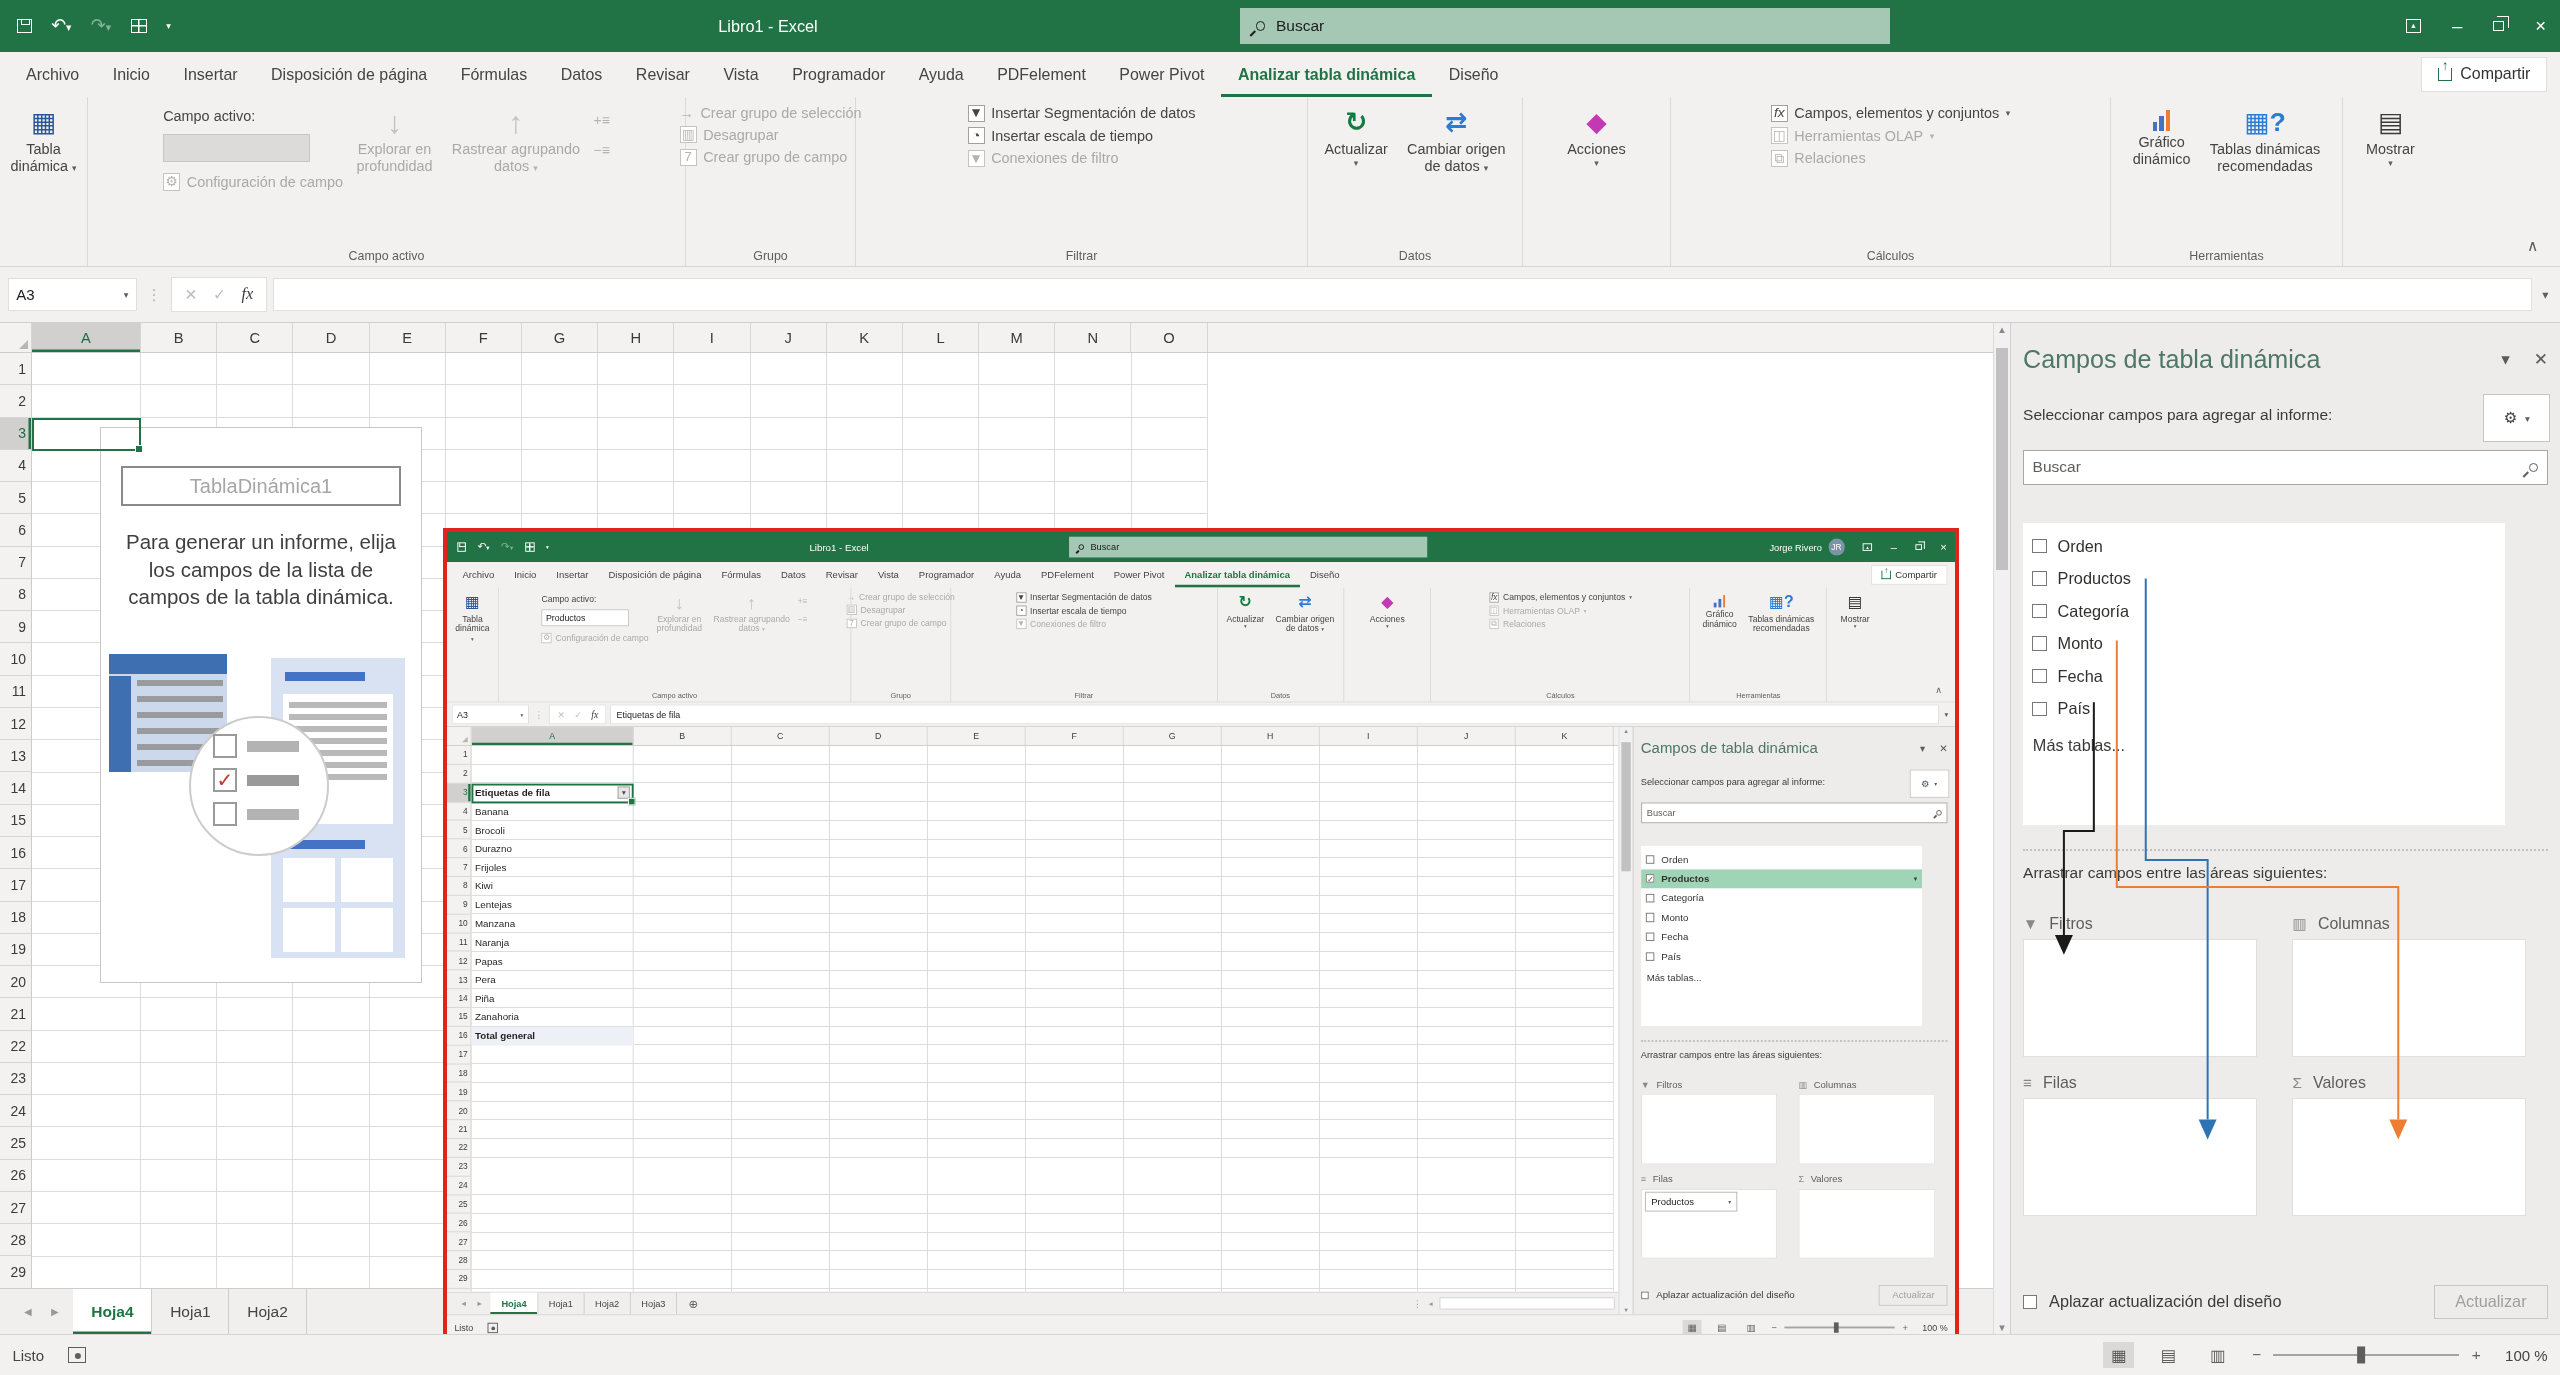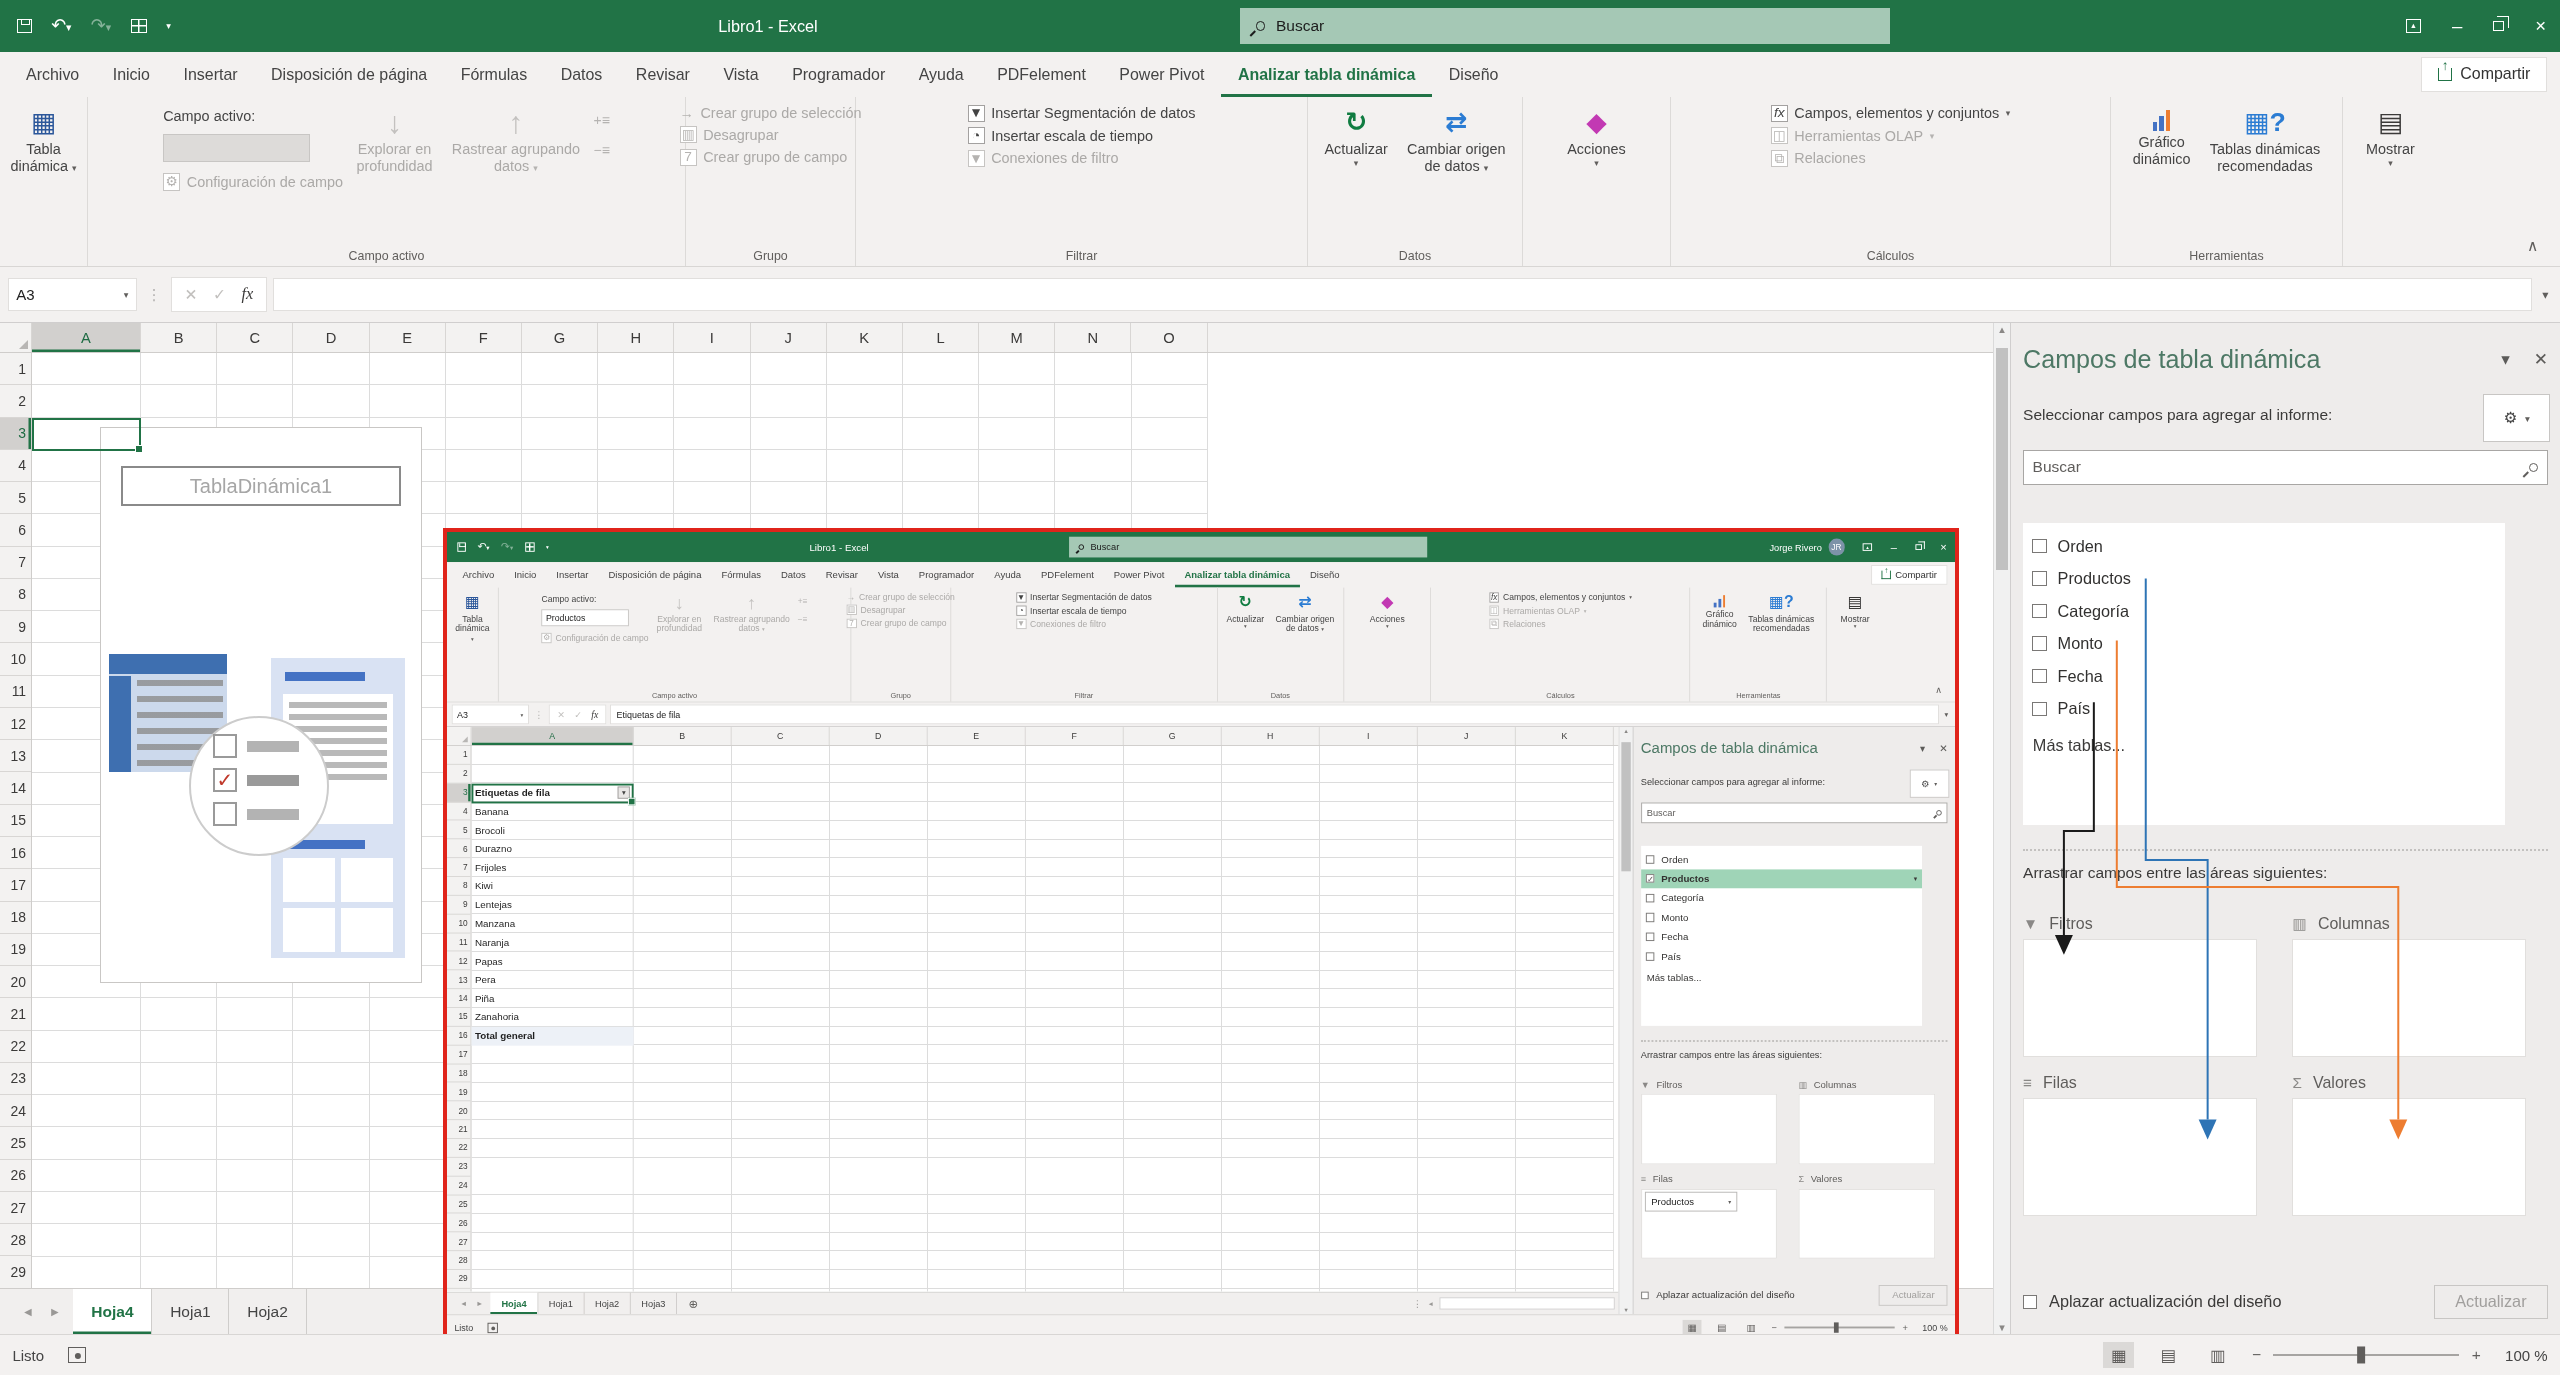--- a/index.html
+++ b/index.html
@@ -456,20 +456,21 @@
               <div class="rn">24</div>
               <div class="rn">25</div>
               <div class="rn">26</div>
               <div class="rn">27</div>
               <div class="rn">28</div>
               <div class="rn">29</div>
             </div>
           <div class="selbox"></div>
           <div class="placeholder">
             <div class="ph-name">TablaDinámica1</div>
+            <div class="ph-text">Para generar un informe, elija los campos de la lista de campos de la tabla dinámica.</div>
             <div class="ph-table">
                 <div class="hd"></div>
                 <div class="lc"></div>
                 <div class="bd"></div>
               </div>
             <div class="ph-panel">
               <div class="b1"></div>
               <div class="wb">
                   <i></i>
                   <i></i>

